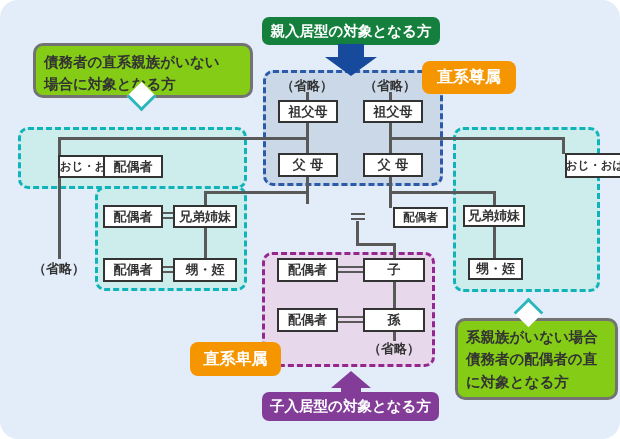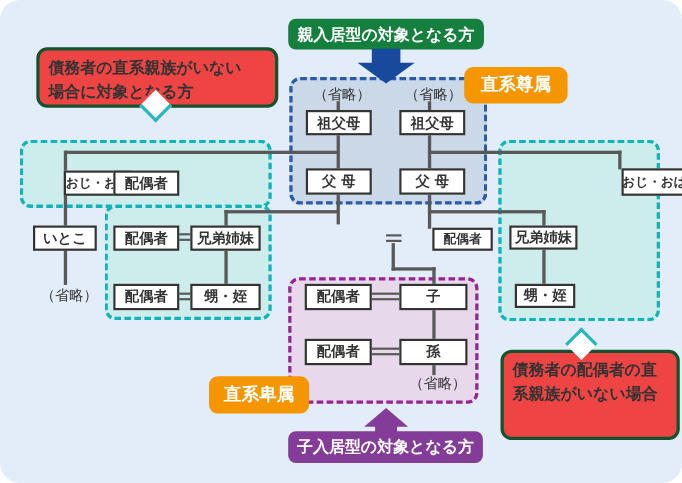--- a/index.html
+++ b/index.html
@@ -5,26 +5,26 @@
   html,body{margin:0;padding:0;background:#fff;font-family:"DejaVu Sans","Liberation Sans",sans-serif;}
   #canvas{position:relative;width:620px;height:439px;background:#e2edf9;border-radius:18px;overflow:hidden;}
   .group{position:absolute;border-radius:10px;box-sizing:border-box;border:3px dashed #000;}
   .g-blue{background:#cbd8e8;border-color:#2b5aa8;}
   .g-teal{background:#cdecec;border-color:#10b3ba;}
   .g-purple{background:#e7d9eb;border-color:#93278f;}
   .line{position:absolute;background:#595959;}
   .dbl{position:absolute;height:3px;border-top:2px solid #595959;border-bottom:2px solid #595959;background:transparent;}
   .node{position:absolute;background:#fff;border:2px solid #333;box-sizing:border-box;display:flex;align-items:center;justify-content:center;font-size:13px;font-weight:600;color:#333;white-space:nowrap;z-index:3;}
   .node.small{font-size:11.5px;margin-left:30px;}
-  .abbr{position:absolute;font-size:13px;font-weight:400;color:#333;text-align:right;z-index:3;white-space:nowrap;}
+  .abbr{position:absolute;font-size:13px;font-weight:700;color:#333;text-align:center;z-index:3;white-space:nowrap;}
   .badge{position:absolute;background:#f59600;color:#fff;font-weight:bold;font-size:16px;border-radius:8px;display:flex;align-items:center;justify-content:center;z-index:6;}
   .banner{position:absolute;color:#fff;font-weight:bold;font-size:14.5px;border-radius:7px;display:flex;align-items:center;justify-content:center;z-index:6;white-space:nowrap;}
   .banner.blue{background:#15803d;}
   .banner.purple{background:#833d98;}
-  .bubble{position:absolute;background:#ef4444;border:3px solid #14532d;border-radius:10px;box-sizing:border-box;z-index:4;color:#333;font-size:14.5px;font-weight:600;line-height:1.55;padding:5px 8px;}
+  .bubble{position:absolute;background:#84cc16;border:3px solid #737373;border-radius:10px;box-sizing:border-box;z-index:4;color:#333;font-size:14.5px;font-weight:600;line-height:1.55;padding:5px 8px;}
   .tail{position:absolute;width:18px;height:18px;background:#fff;transform:rotate(45deg);z-index:5;}
   .tail.down{border-right:3px solid #2bb6bc;border-bottom:3px solid #2bb6bc;}
   .tail.up{border-left:3px solid #2bb6bc;border-top:3px solid #2bb6bc;}
   .arrow{position:absolute;z-index:6;}
 </style>
 </head>
 <body>
 
 <div id="canvas">
 
@@ -61,21 +61,20 @@
   <div class="abbr" style="left:360px;top:77px;width:60px;">（省略）</div>
   <div class="abbr" style="left:29px;top:260px;width:60px;">（省略）</div>
   <div class="abbr" style="left:364px;top:340px;width:60px;">（省略）</div>
 
   <div class="node" style="left:278px;top:100px;width:60px;height:23px;">祖父母</div>
   <div class="node" style="left:363px;top:100px;width:60px;height:23px;">祖父母</div>
   <div class="node" style="left:278px;top:153px;width:60px;height:24px;">父 母</div>
   <div class="node" style="left:363px;top:153px;width:60px;height:24px;">父 母</div>
   <div class="node small" style="left:28px;top:155px;width:62px;height:23px;">おじ・おば</div>
   <div class="node" style="left:103px;top:155px;width:60px;height:23px;">配偶者</div>
-  <div class="node" style="left:30px;top:205px;width:58px;height:23px;">いとこ</div>
   <div class="node" style="left:103px;top:205px;width:60px;height:23px;">配偶者</div>
   <div class="node" style="left:173px;top:205px;width:64px;height:23px;">兄弟姉妹</div>
   <div class="node" style="left:103px;top:258px;width:60px;height:24px;">配偶者</div>
   <div class="node" style="left:173px;top:258px;width:64px;height:24px;">甥・姪</div>
   <div class="node small" style="left:363px;top:207px;width:55px;height:21px;">配偶者</div>
   <div class="node" style="left:277px;top:258px;width:61px;height:24px;">配偶者</div>
   <div class="node" style="left:363px;top:258px;width:62px;height:24px;">子</div>
   <div class="node" style="left:277px;top:308px;width:61px;height:24px;">配偶者</div>
   <div class="node" style="left:363px;top:308px;width:62px;height:24px;">孫</div>
   <div class="node" style="left:463px;top:205px;width:62px;height:22px;">兄弟姉妹</div>
@@ -96,18 +95,19 @@
   <div class="badge" style="left:190px;top:342px;width:91px;height:34px;">直系卑属</div>
   <div class="badge" style="left:422px;top:61px;width:94px;height:33px;">直系尊属</div>
 
   <div class="bubble" style="left:33px;top:43px;width:220px;height:55px;">
     <div>債務者の直系親族がいない</div>
     <div>場合に対象となる方</div>
   </div>
   <div class="tail down" style="left:131px;top:86px;"></div>
 
   <div class="bubble" style="left:455px;top:318px;width:163px;height:82px;">
+    <div>系親族がいない場合</div>
     <div>債務者の配偶者の直</div>
-    <div>系親族がいない場合</div>
+    <div>に対象となる方</div>
   </div>
   <div class="tail up" style="left:518px;top:302px;"></div>
 
 </div>
 
 </body></html>

